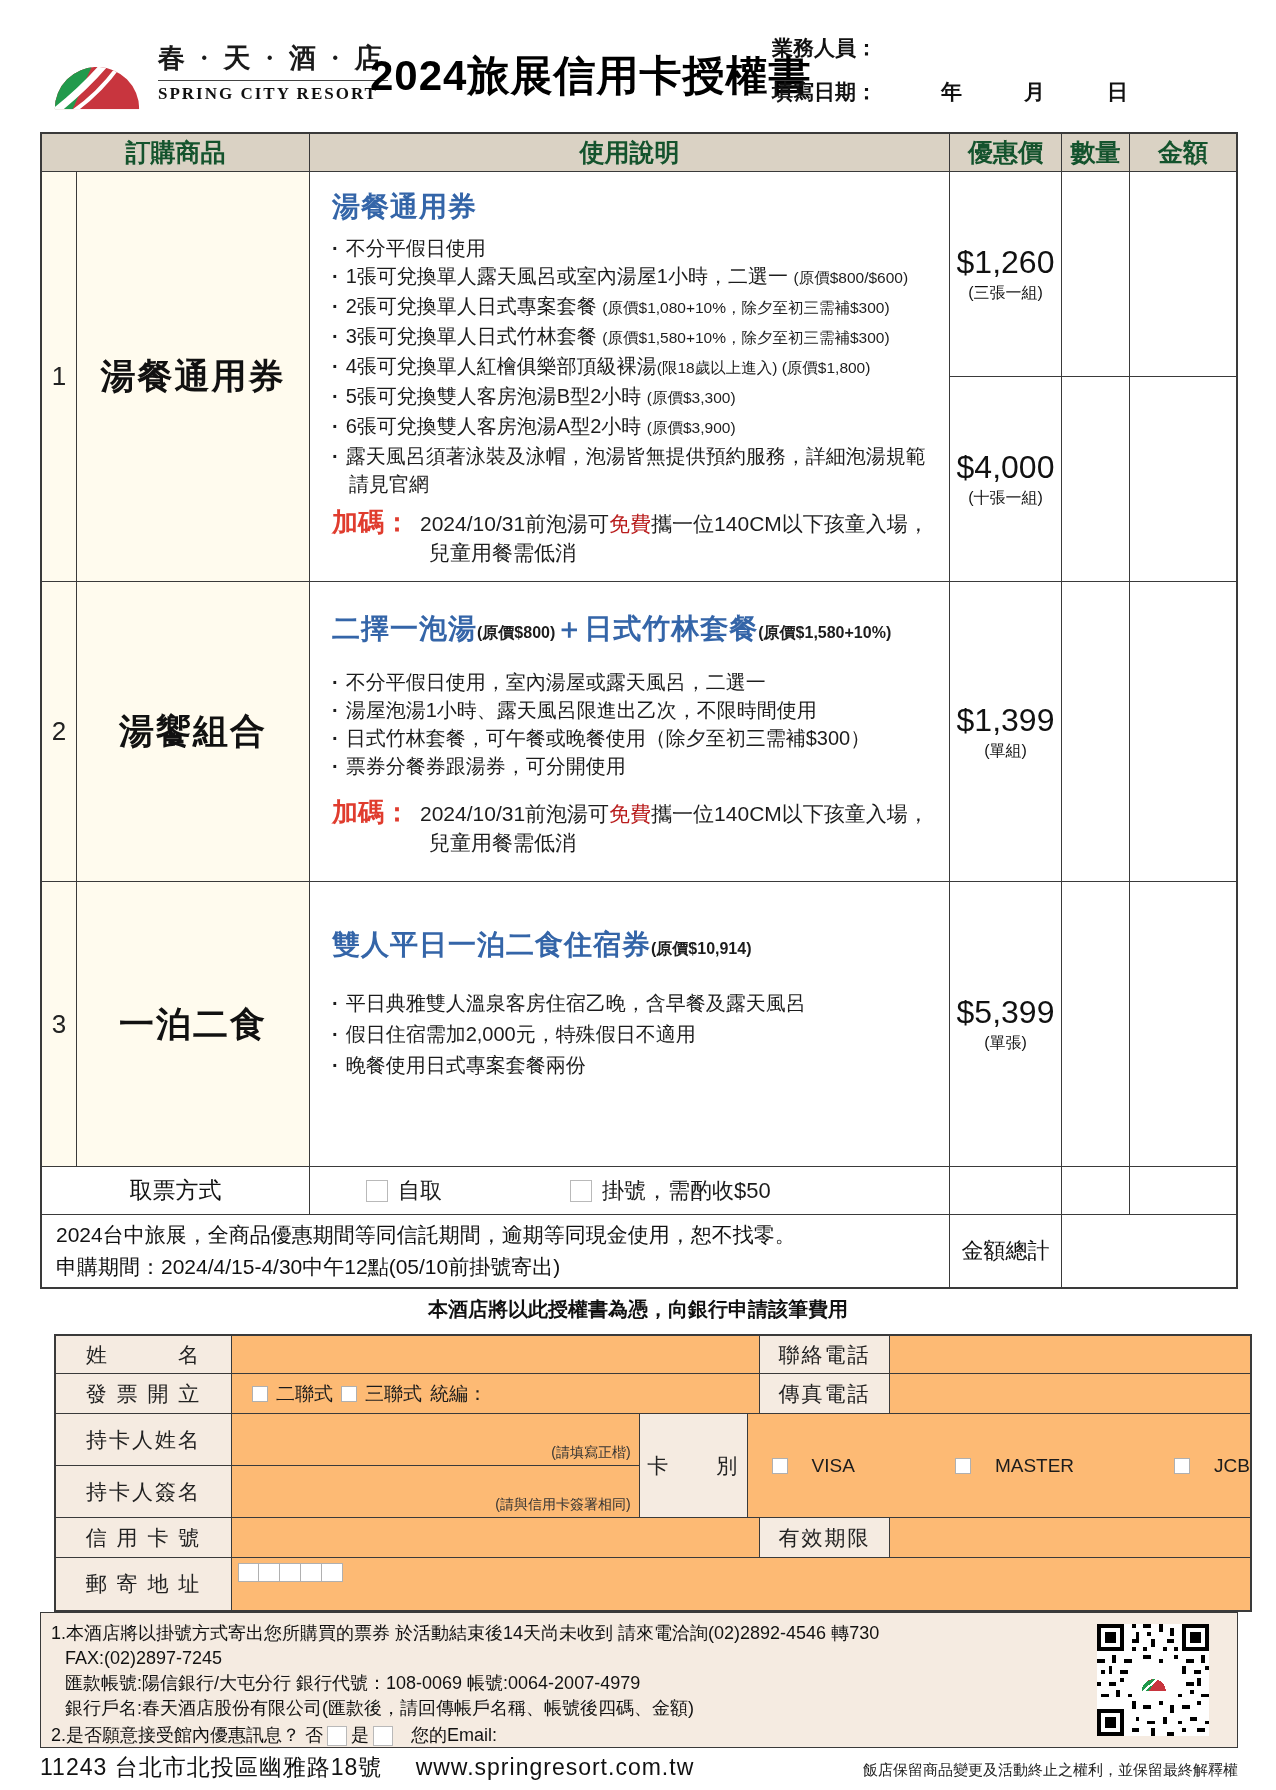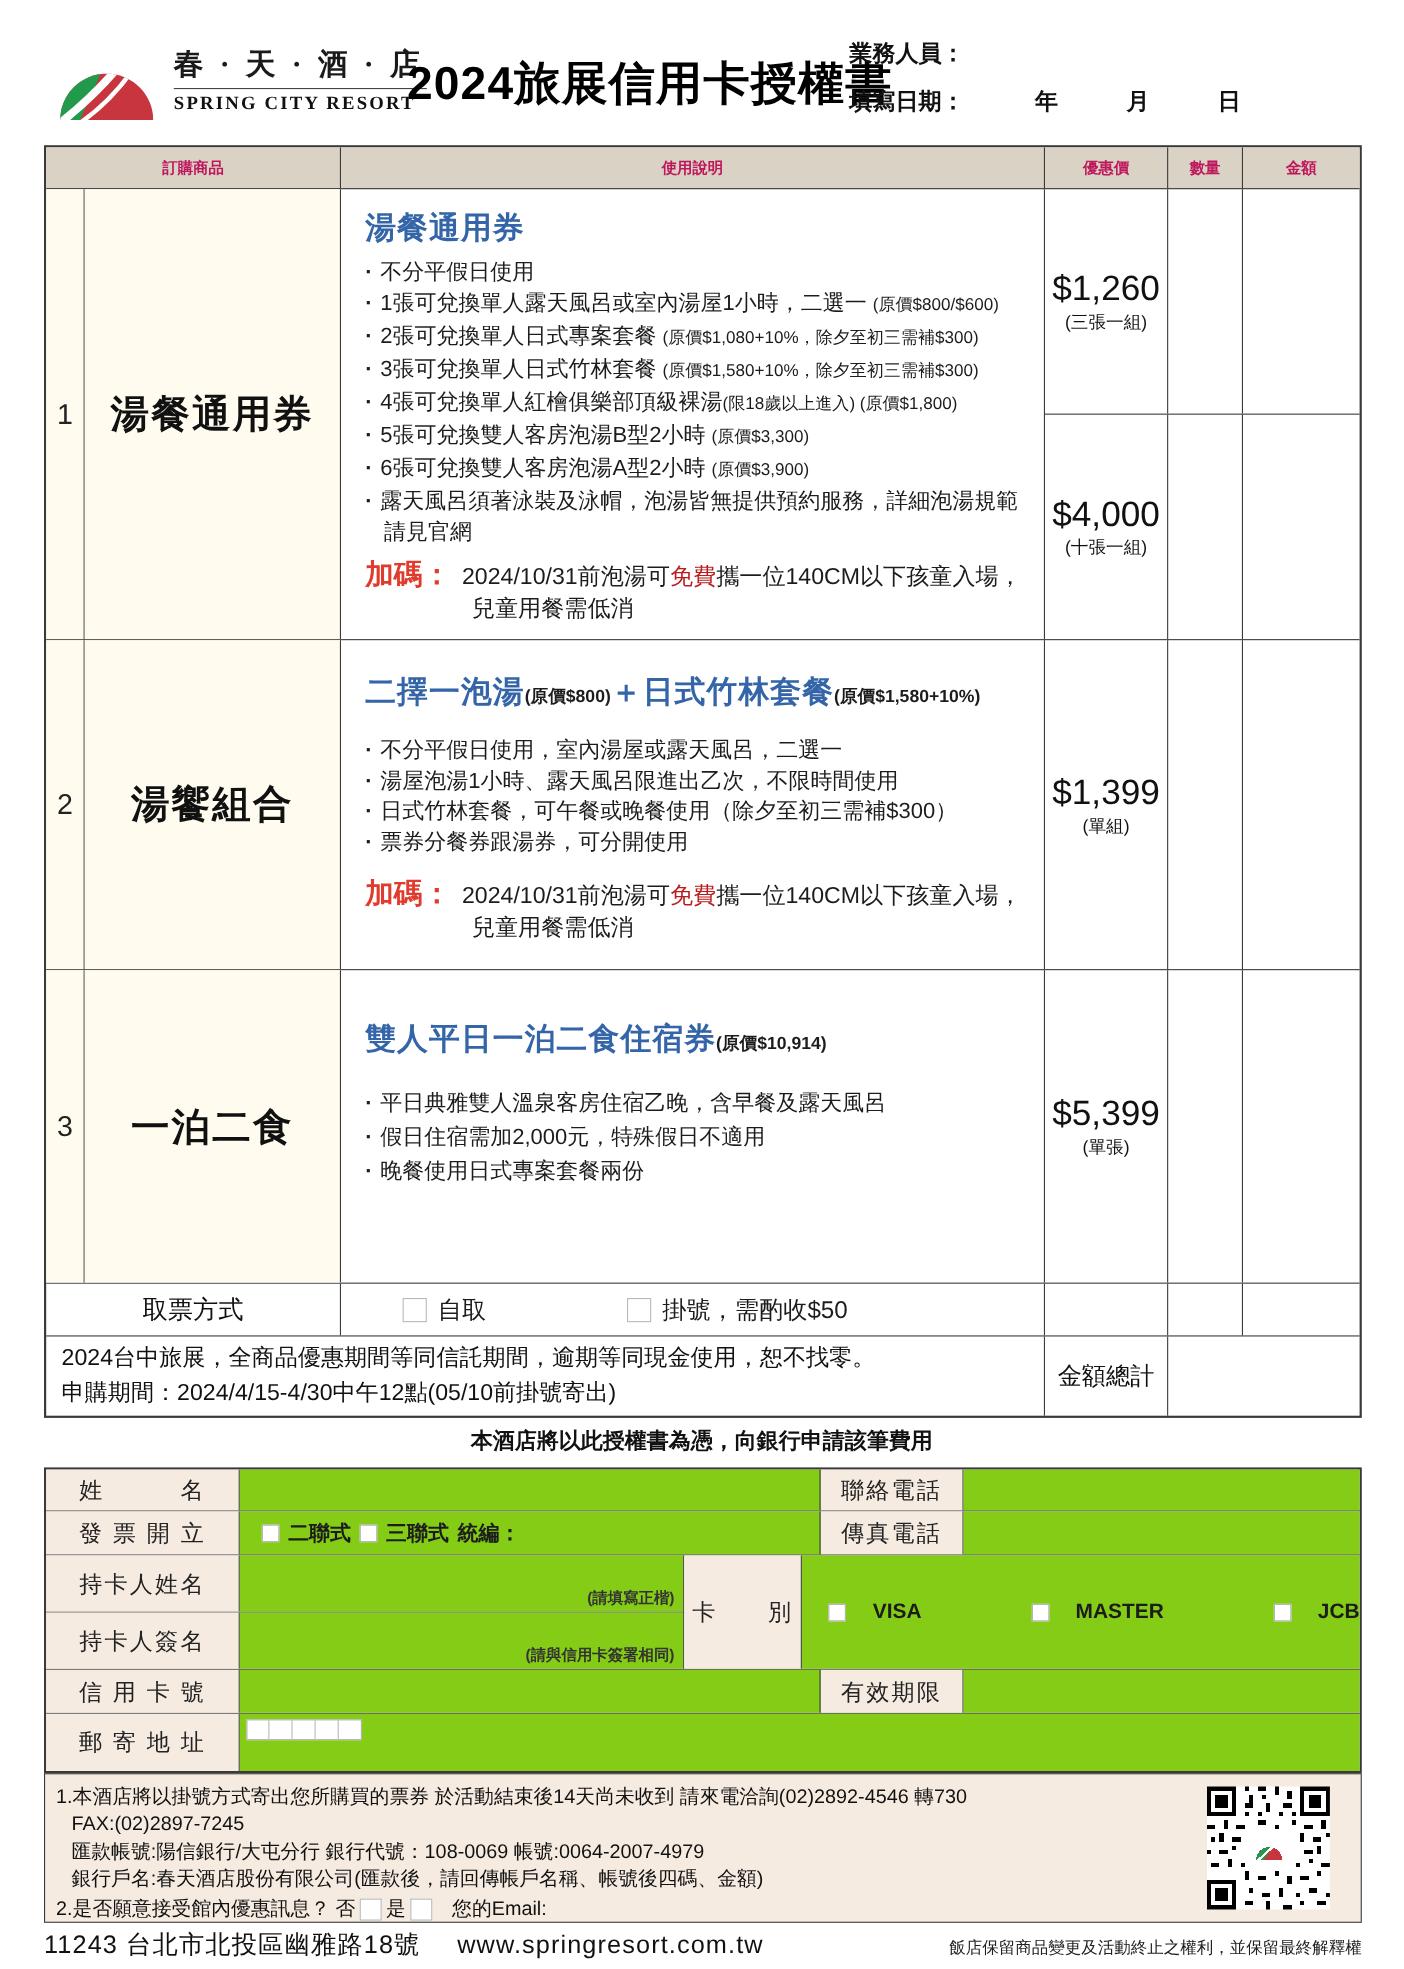--- a/index.html
+++ b/index.html
@@ -18,21 +18,21 @@
   .fill-info .line { margin-bottom:16px; display:flex; align-items:baseline; }
   .fill-info .ymd { display:inline-flex; gap:62px; margin-left:64px; }
 
   
   .mtable { position:absolute; left:40px; top:132px; width:1198px; border:2px solid #3a3a3a; }
   .trow { display:flex; border-bottom:1.5px solid #3a3a3a; }
   .trow:last-child { border-bottom:none; }
   .c { border-right:1.5px solid #3a3a3a; }
   .c:last-child { border-right:none; }
   .thead { height:38px; background:#DAD2C4; }
-  .thead .c { display:flex; align-items:center; justify-content:center; font-size:14px; font-weight:bold; color:#be185d; }
+  .thead .c { display:flex; align-items:center; justify-content:center; font-size:25px; font-weight:bold; color:#14532d; }
   .w-prod { width:268px; } .w-no { width:35px; } .w-name { width:233px; }
   .w-desc { width:640px; } .w-price { width:112px; } .w-qty { width:68px; } .w-amt { flex:1; }
 
   .prow .w-no, .prow .w-name { background:#FFFBEE; }
   .prow .w-no { display:flex; align-items:center; justify-content:center; font-size:26px; color:#222; }
   .prow .w-name { display:flex; align-items:center; justify-content:center; font-size:35px; font-weight:bold; letter-spacing:2px; color:#111; }
   .desc { padding:0 14px 0 22px; }
   .h-blue { color:#3465A8; font-weight:bold; font-size:28px; letter-spacing:1px; }
   .h-note { color:#1c1c1c; font-weight:bold; font-size:16px; }
   .bullets { list-style:none; margin-top:8px; }
@@ -57,25 +57,25 @@
   .pickup .opts { display:flex; align-items:center; gap:10px; padding-left:56px; font-size:22px; }
   .pickup .gap { width:108px; }
 
   .totals { height:72px; }
   .totals .msg { width:908px; padding:4px 0 0 14px; font-size:21px; line-height:32px; color:#111; }
   .totals .tlabel { width:112px; display:flex; align-items:center; justify-content:center; font-size:22px; color:#111; }
 
   .notice { position:absolute; left:0; top:1296px; width:1276px; text-align:center; font-size:20px; font-weight:bold; color:#111; }
 
   
-  .ftable { position:absolute; left:40px; top:1334px; width:1198px; border:2px solid #3a3a3a; }
+  .ftable { position:absolute; left:54px; top:1334px; width:1198px; border:2px solid #3a3a3a; }
   .frow { display:flex; border-bottom:1.5px solid #3a3a3a; }
   .frow:last-child { border-bottom:none; }
   .fl { background:#F5EBE1; display:flex; align-items:center; justify-content:center; font-size:21px; letter-spacing:2px; color:#222; border-right:1.5px solid #3a3a3a; }
-  .fv { background:#84cc16; position:relative;font-weight:bold; }
+  .fv { background:#fdba74; position:relative; }
   .w-fl { width:176px; } .w-fv { width:528px; border-right:1.5px solid #3a3a3a; } .w-fm { width:130px; } .w-fr { flex:1; }
   .r-name { height:38px; } .r-inv { height:40px; } .r-card { height:104px; } .r-no { height:40px; } .r-addr { height:52px; }
   .pair { width:704px; display:flex; flex-direction:column; border-right:1.5px solid #3a3a3a; }
   .pair .prr { flex:1; display:flex; border-bottom:1.5px solid #3a3a3a; }
   .pair .prr:last-child { border-bottom:none; }
   .pair .fl { width:176px; }
   .pair .fv { flex:1; border-right:none; }
   .hint { position:absolute; right:8px; bottom:3px; font-size:14px; color:#333; }
   .inv-opts { display:flex; align-items:center; gap:8px; height:100%; padding-left:20px; font-size:19px; }
   .card-opts { display:flex; align-items:center; gap:24px; height:100%; padding-left:24px; font-size:19px; }

